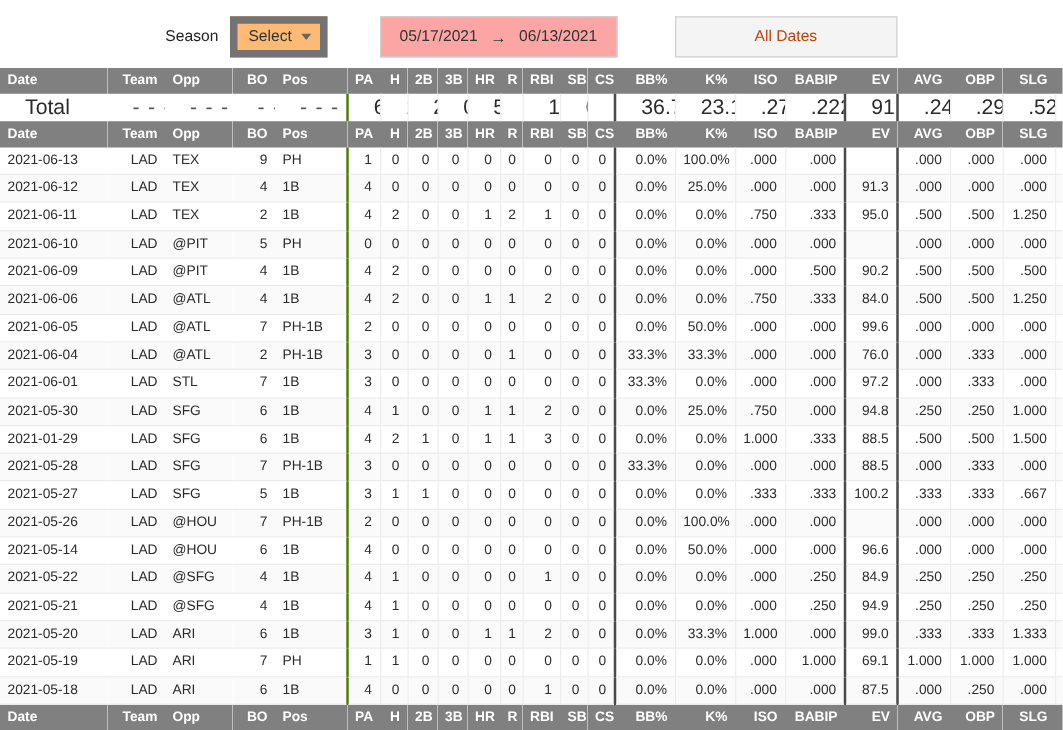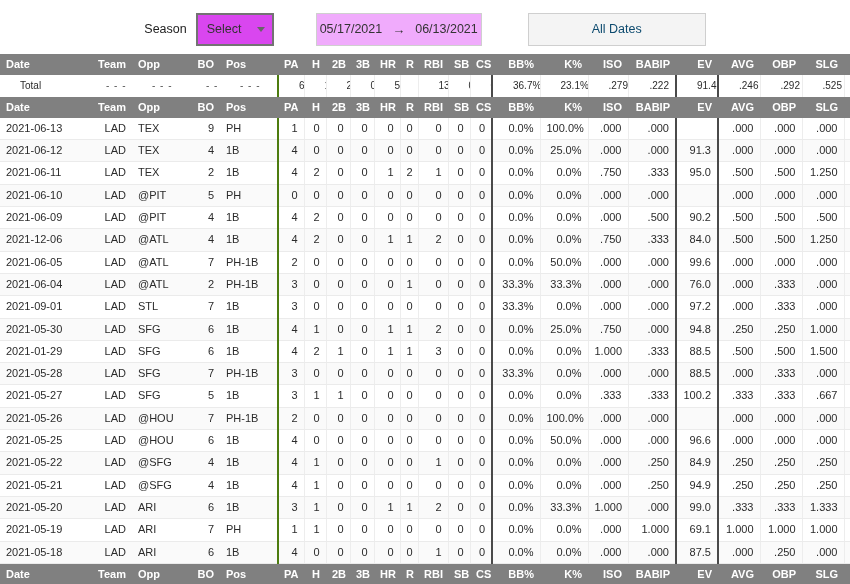--- a/index.html
+++ b/index.html
@@ -21,62 +21,62 @@
     padding-top: 4px;
   }
   .season-label {
     font-size: 12.5px;
     color: #222;
     margin-right: 9px;
   }
   .season-select {
     width: 78px;
     height: 33px;
-    border: 2px solid #737373;
-    background: #d946ef;
+    border: 6px solid #737373;
+    background: #fdba74;
     display: flex;
     align-items: center;
     justify-content: space-between;
     padding: 0 7px 0 9px;
     font-size: 12.5px;
     color: #333;
     cursor: pointer;
   }
   .caret {
     width: 0; height: 0;
     border-left: 4px solid transparent;
     border-right: 4px solid transparent;
     border-top: 5px solid #666;
     margin-left: 4px;
   }
   .date-range {
-    width: 166px;
+    width: 190px;
     height: 33px;
     border: 1px solid #cfcfcf;
-    background: #f0abfc;
+    background: #fca5a5;
     display: flex;
     align-items: center;
     justify-content: center;
     gap: 10px;
     font-size: 12.5px;
     color: #333;
     margin-left: 42px;
     cursor: pointer;
   }
   .arrow-icon { color: #333; font-size: 13px; }
   .all-dates-btn {
     width: 178px;
     height: 33px;
     border: 1px solid #cfcfcf;
     background: #f4f4f4;
     display: flex;
     align-items: center;
     justify-content: center;
     font-size: 12.5px;
-    color: #0c4a6e;
+    color: #c2410c;
     margin-left: 46px;
     cursor: pointer;
   }
 
   
   .table-wrap { width: 850px; }
   table.stats {
     border-collapse: collapse;
     width: 850px;
     table-layout: fixed;
@@ -103,21 +103,21 @@
   .r { text-align: right; }
 
   
   .grp-start { border-left: 2px solid #4d7c0f; }
   .grp-end   { border-right: 2px solid #4a4a4a; }
 
   
   td.v { border-right: 1px solid #ededed; }
   td.v.grp-end { border-right: 2px solid #4a4a4a; }
 
-  tr.total-row td { font-size: 10px; border-bottom: none; padding-left: 20px; }
+  tr.total-row td { font-size: 17px; border-bottom: none; padding-left: 20px; }
   .dash { color: #555; letter-spacing: 1px; }
 </style>
 </head>
 <body>
 
 <div class="filter-bar">
   <span class="season-label">Season</span>
   <div class="season-select">
     <span>Select</span>
     <span class="caret"></span>
@@ -367,21 +367,21 @@
           <td class="r v">0.0%</td>
           <td class="r v">.000</td>
           <td class="r v grp-end">.500</td>
           <td class="r v grp-end">90.2</td>
           <td class="r v">.500</td>
           <td class="r v">.500</td>
           <td class="r v">.500</td>
           <td class="r v">.441</td>
         </tr>
         <tr class="alt">
-          <td class="l">2021-12-06</td>
+          <td class="l">2021-06-06</td>
           <td class="r">LAD</td>
           <td class="l">@ATL</td>
           <td class="r">4</td>
           <td class="l">1B</td>
           <td class="r v grp-start">4</td>
           <td class="r v">2</td>
           <td class="r v">0</td>
           <td class="r v">0</td>
           <td class="r v">1</td>
           <td class="r v">1</td>
@@ -442,21 +442,21 @@
           <td class="r v">33.3%</td>
           <td class="r v">.000</td>
           <td class="r v grp-end">.000</td>
           <td class="r v grp-end">76.0</td>
           <td class="r v">.000</td>
           <td class="r v">.333</td>
           <td class="r v">.000</td>
           <td class="r v">.230</td>
         </tr>
         <tr>
-          <td class="l">2021-09-01</td>
+          <td class="l">2021-06-01</td>
           <td class="r">LAD</td>
           <td class="l">STL</td>
           <td class="r">7</td>
           <td class="l">1B</td>
           <td class="r v grp-start">3</td>
           <td class="r v">0</td>
           <td class="r v">0</td>
           <td class="r v">0</td>
           <td class="r v">0</td>
           <td class="r v">0</td>
@@ -592,21 +592,21 @@
           <td class="r v">100.0%</td>
           <td class="r v">.000</td>
           <td class="r v grp-end">.000</td>
           <td class="r v grp-end"></td>
           <td class="r v">.000</td>
           <td class="r v">.000</td>
           <td class="r v">.000</td>
           <td class="r v">.000</td>
         </tr>
         <tr>
-          <td class="l">2021-05-25</td>
+          <td class="l">2021-05-14</td>
           <td class="r">LAD</td>
           <td class="l">@HOU</td>
           <td class="r">6</td>
           <td class="l">1B</td>
           <td class="r v grp-start">4</td>
           <td class="r v">0</td>
           <td class="r v">0</td>
           <td class="r v">0</td>
           <td class="r v">0</td>
           <td class="r v">0</td>

